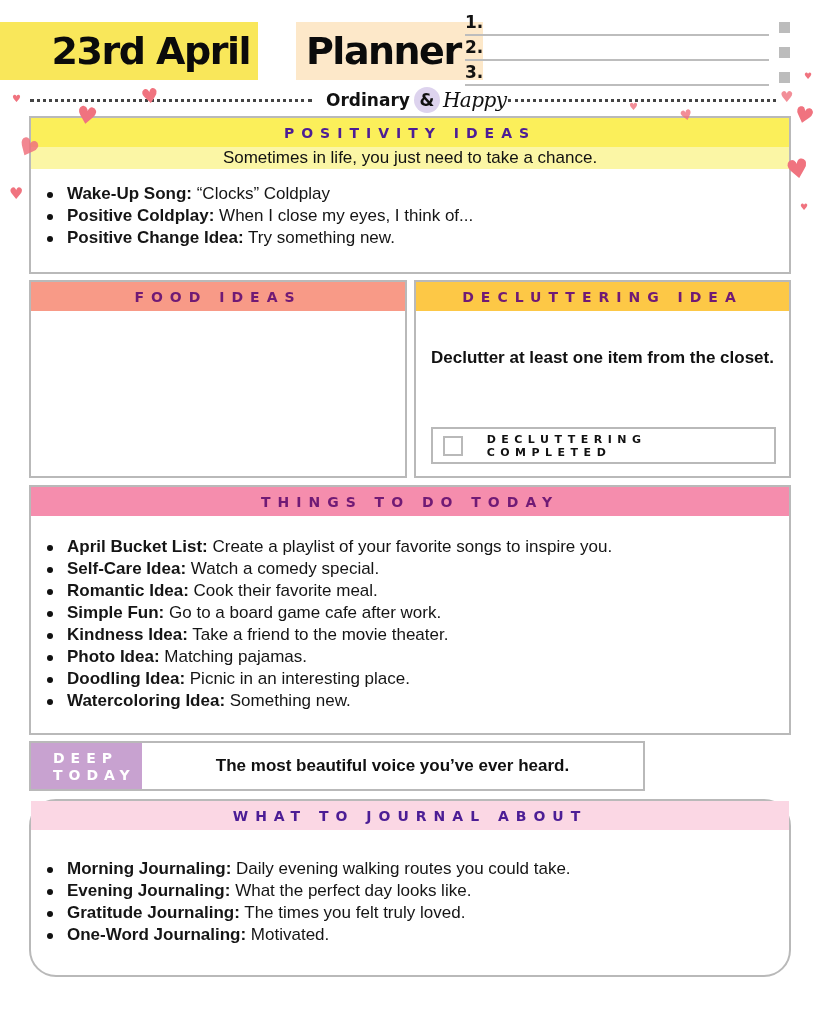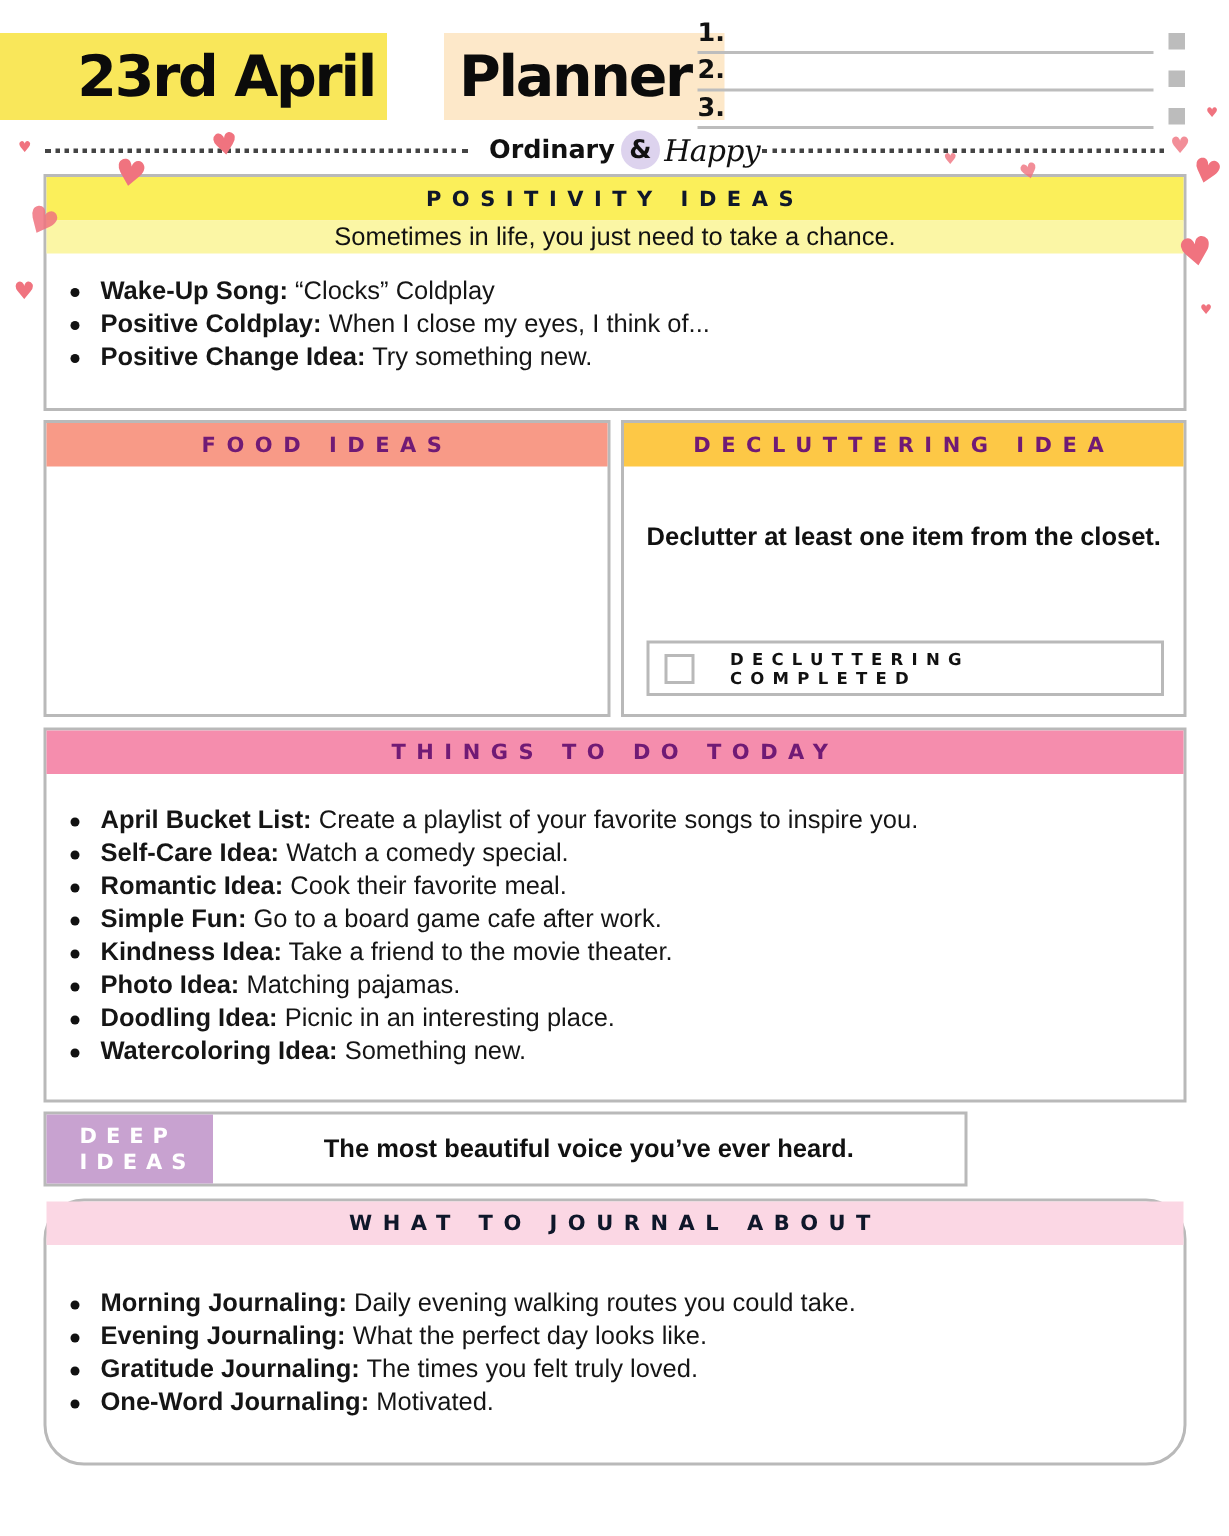--- a/index.html
+++ b/index.html
@@ -23,21 +23,21 @@
   .divider { position: absolute; top: 99px; height: 2px; border-top: 3px dotted #444; }
   .div-left { left: 30px; width: 282px; }
   .div-right { left: 508px; width: 268px; }
   .logo { position: absolute; left: 326px; top: 86px; height: 28px; display: flex; align-items: center; font-weight: bold; font-size: 17px; font-family: "DejaVu Sans", sans-serif; }
   .logo .amp { display: inline-flex; width: 26px; height: 26px; border-radius: 50%; background: #ddd3ee; align-items: center; justify-content: center; margin: 0 3px 0 4px; font-size: 17px; }
   .logo .script { font-family: "DejaVu Serif", serif; font-style: italic; font-weight: normal; font-size: 20px; letter-spacing: -0.5px; }
 
   
   .box { position: absolute; border: 2px solid #b9b9b9; background: #fff; }
   .box-head { height: 29px; display: flex; align-items: center; justify-content: center; font-family: "DejaVu Sans", sans-serif; font-weight: bold; font-size: 14px; letter-spacing: 7px; }
-  .head-dark { color: #0f172a; }
+  .head-dark { color: #4c1d95; }
   .head-light { color: #701a75; }
   ul.list { list-style: none; }
   ul.list li { position: relative; padding-left: 36px; font-size: 17px; line-height: 22px; color: #151515; }
   ul.list li::before { content: ""; position: absolute; left: 16px; top: 9px; width: 6px; height: 6px; border-radius: 50%; background: #111; }
   ul.list li b { font-weight: bold; }
 
   .positivity { left: 29px; top: 116px; width: 762px; height: 158px; }
   .positivity .box-head { background: #fbef5a; }
   .quote-bar { background: #fbf6a5; height: 22px; display: flex; align-items: center; justify-content: center; font-size: 17px; }
   .positivity ul { padding-top: 14px; }
@@ -140,21 +140,21 @@
     <li><b>Kindness Idea:</b><span> Take a friend to the movie theater.</span></li>
     <li><b>Photo Idea:</b><span> Matching pajamas.</span></li>
     <li><b>Doodling Idea:</b><span> Picnic in an interesting place.</span></li>
     <li><b>Watercoloring Idea:</b><span> Something new.</span></li>
   </ul>
 </div>
 
 <div class="box deeptalk">
   <div class="deep-label">
     <div>DEEP</div>
-    <div>IDEAS</div>
+    <div>TODAY</div>
   </div>
   <div class="deep-text">The most beautiful voice you’ve ever heard.</div>
 </div>
 
 <div class="box journal">
   <div class="box-head head-dark">WHAT TO JOURNAL ABOUT</div>
   <ul class="list">
     <li><b>Morning Journaling:</b><span> Daily evening walking routes you could take.</span></li>
     <li><b>Evening Journaling:</b><span> What the perfect day looks like.</span></li>
     <li><b>Gratitude Journaling:</b><span> The times you felt truly loved.</span></li>

